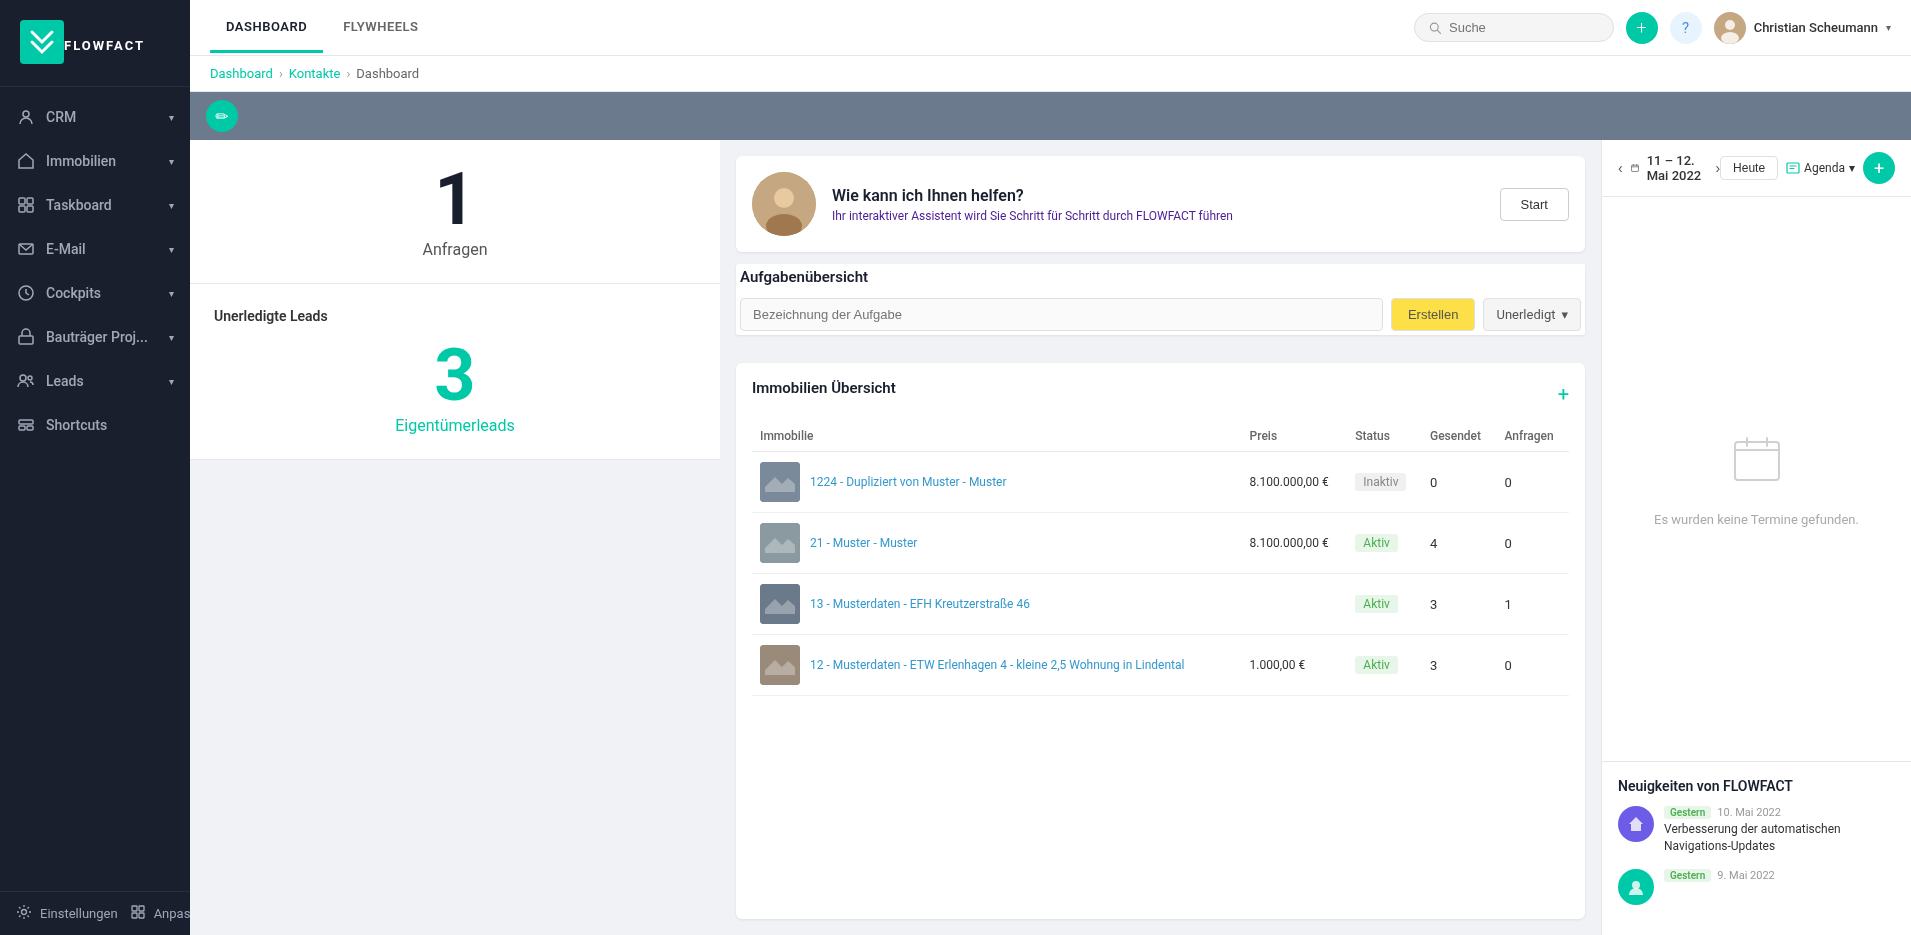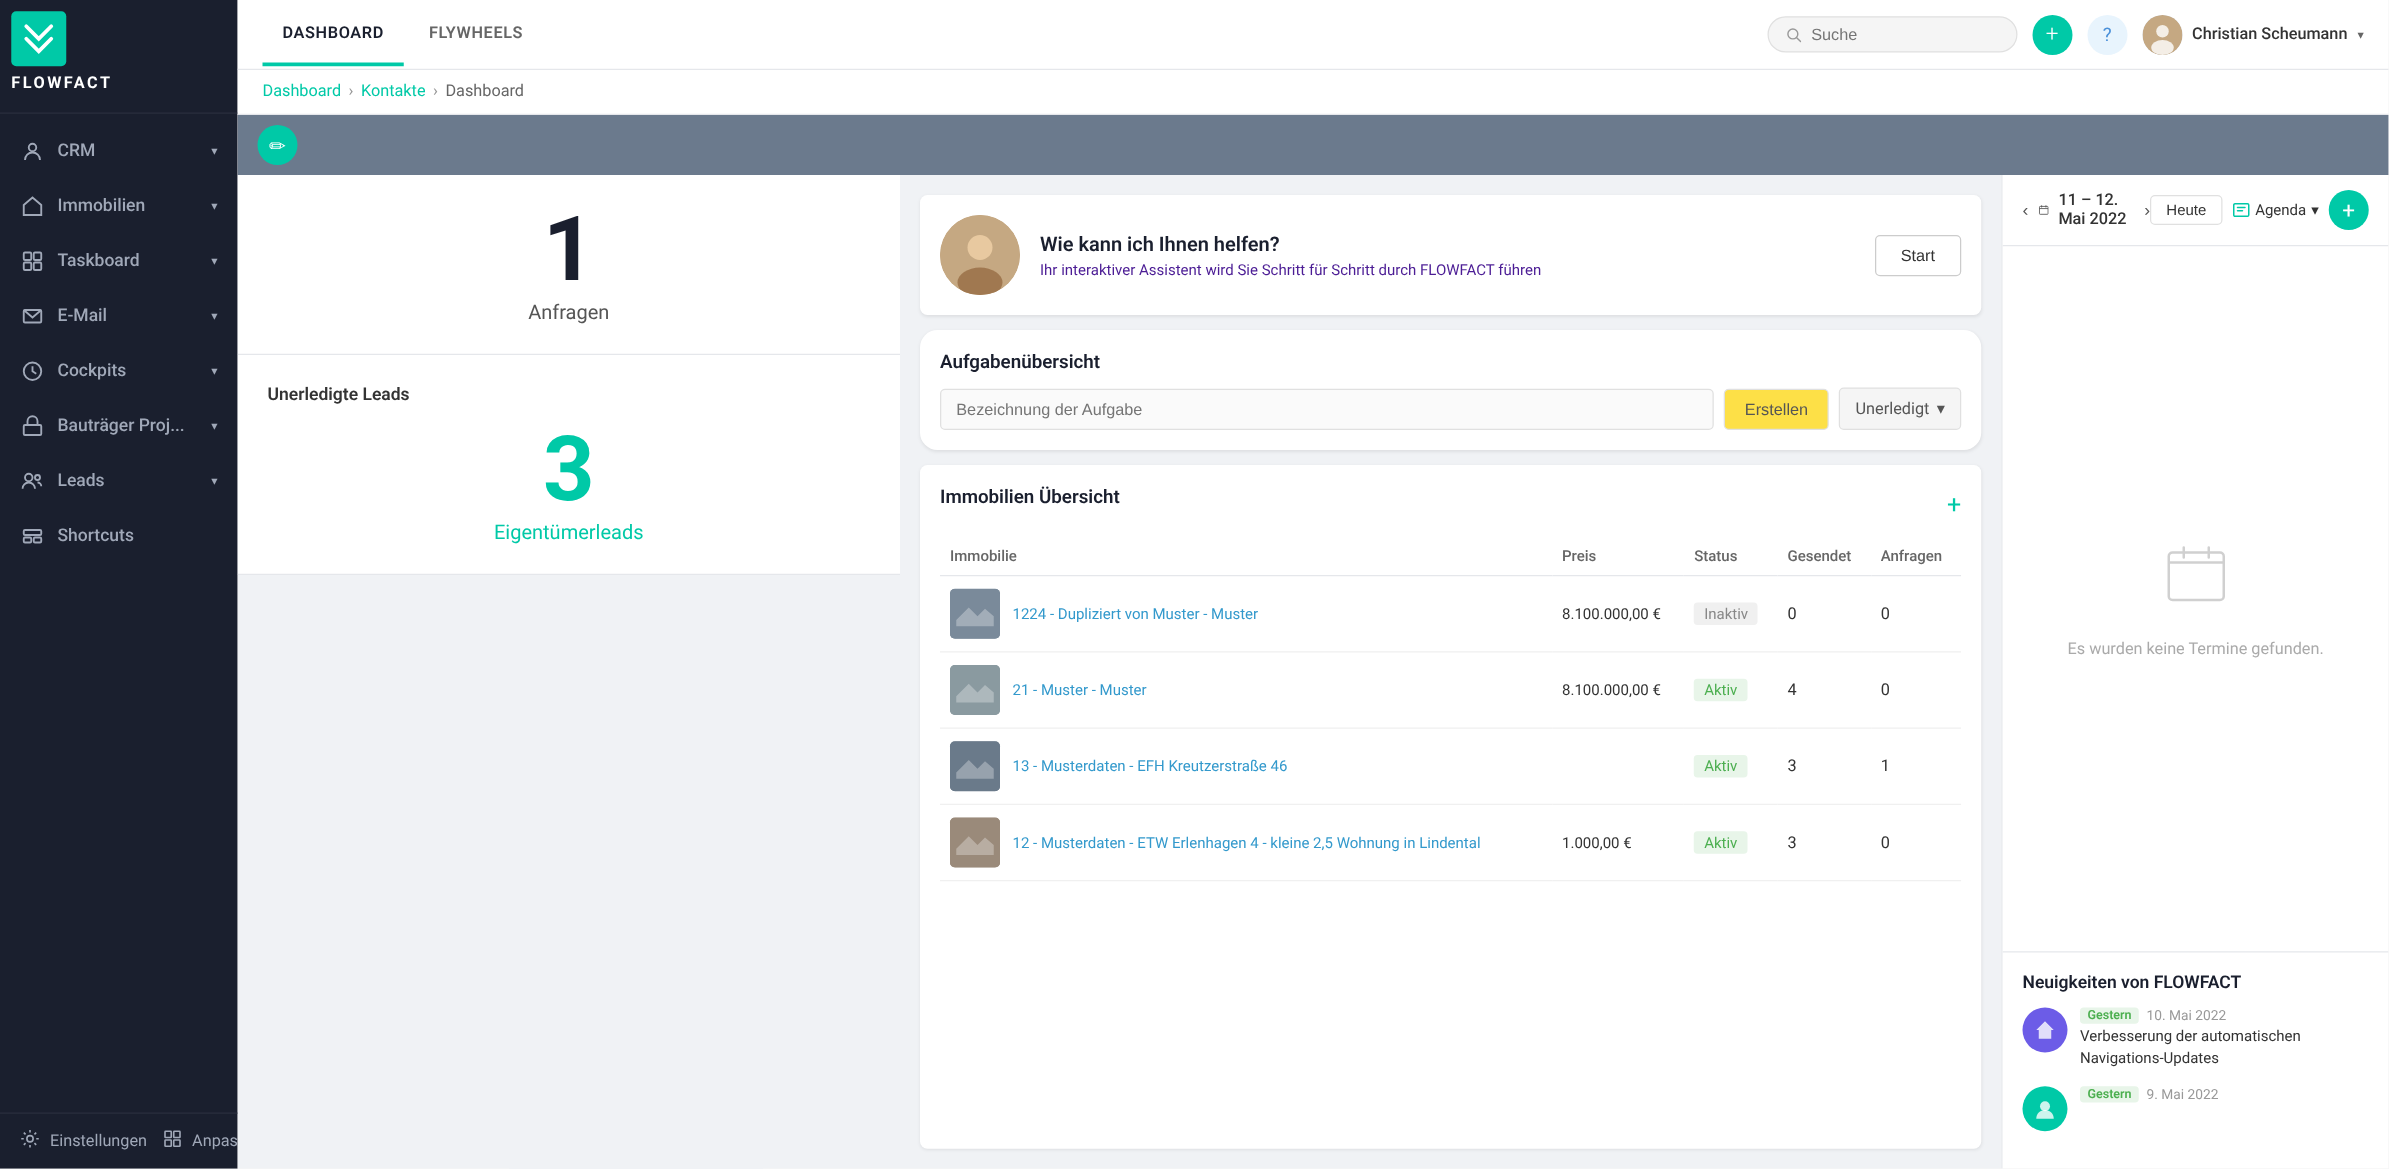--- a/index.html
+++ b/index.html
@@ -9,23 +9,24 @@
     .sidebar {
       width: 190px;
       background: #1a1f2e;
       color: #fff;
       display: flex;
       flex-direction: column;
       flex-shrink: 0;
       height: 100%;
     }
     .sidebar-logo {
-      padding: 9px;
-      display: flex;
-      flex-direction: column;
+      padding: 20px;
+      display: flex;
+      flex-direction: row;
+      align-items: center;
       border-bottom: 1px solid #2a2f3e;
       padding-bottom: 16px;
       margin-bottom: 8px;
     }
     .logo-icon {
       width: 44px;
       height: 44px;
       background: #00c9a7;
       display: flex;
       align-items: center;
@@ -251,22 +252,22 @@
       border-radius: 4px;
       font-size: 13px;
       cursor: pointer;
       color: #333;
       white-space: nowrap;
     }
 
     
     .tasks-card {
       background: #fff;
-      border-radius: 14px;
-      padding: 16px;
+      border-radius: 2px;
+      padding: 4px;
       box-shadow: 0 1px 3px rgba(0,0,0,0.08);
     }
     .card-title { font-size: 15px; font-weight: 600; color: #1a1f2e; margin-bottom: 12px; }
     .task-input-row { display: flex; gap: 8px; align-items: center; }
     .task-input {
       flex: 1;
       border: 1px solid #e0e0e0;
       border-radius: 4px;
       padding: 8px 12px;
       font-size: 13px;
@@ -299,20 +300,21 @@
     
     .immobilien-card {
       background: #fff;
       border-radius: 6px;
       padding: 16px;
       box-shadow: 0 1px 3px rgba(0,0,0,0.08);
       flex: 1;
       overflow: hidden;
       display: flex;
       flex-direction: column;
+      margin-top: 16px;
     }
     .card-header { display: flex; align-items: center; justify-content: space-between; margin-bottom: 12px; }
     .add-btn-teal { color: #00c9a7; font-size: 20px; cursor: pointer; }
     .table-container { overflow-y: auto; flex: 1; }
     table { width: 100%; border-collapse: collapse; font-size: 13px; }
     th { text-align: left; padding: 8px 8px; color: #666; font-weight: 500; font-size: 12px; border-bottom: 1px solid #e5e7eb; }
     td { padding: 10px 8px; color: #333; border-bottom: 1px solid #f0f0f0; vertical-align: middle; }
     .prop-cell { display: flex; align-items: center; gap: 10px; }
     .prop-thumb { width: 40px; height: 40px; border-radius: 4px; background: #888; flex-shrink: 0; overflow: hidden; }
     .status-badge { display: inline-block; padding: 2px 8px; border-radius: 3px; font-size: 12px; }

